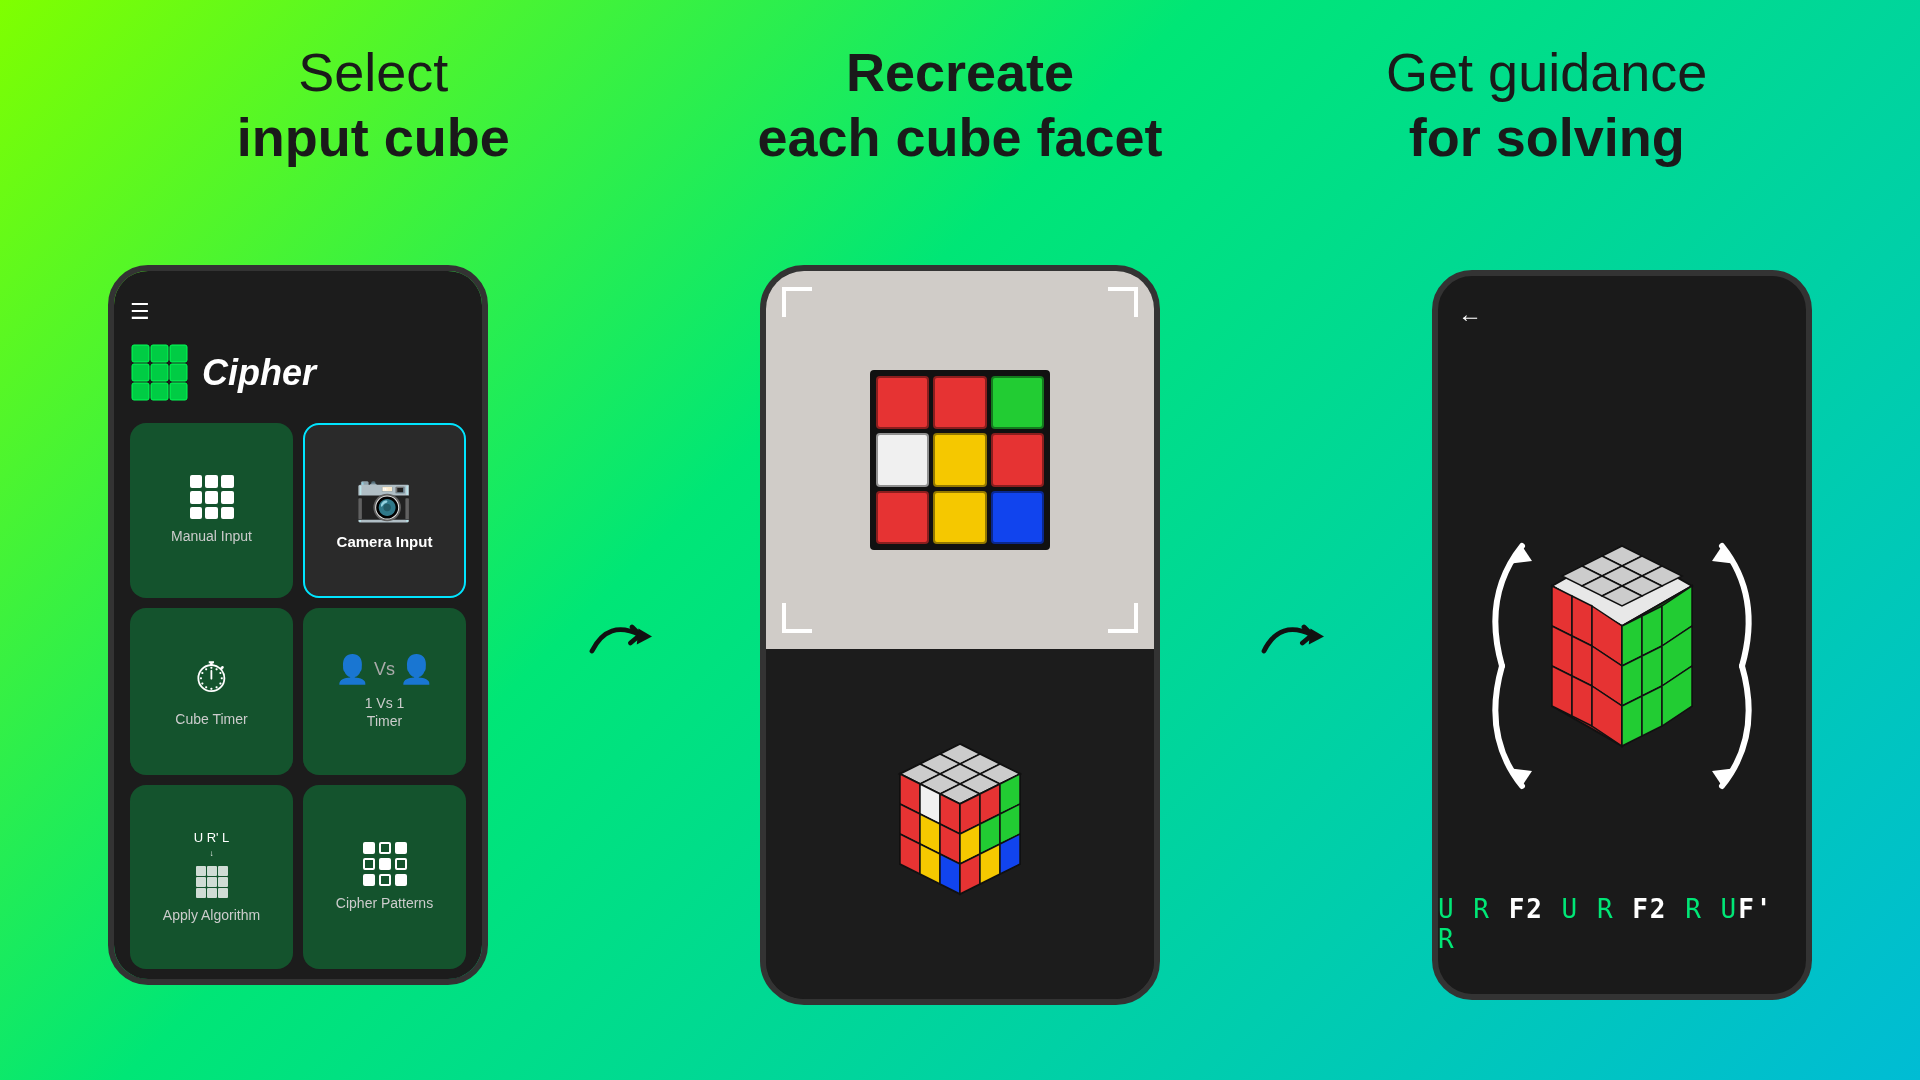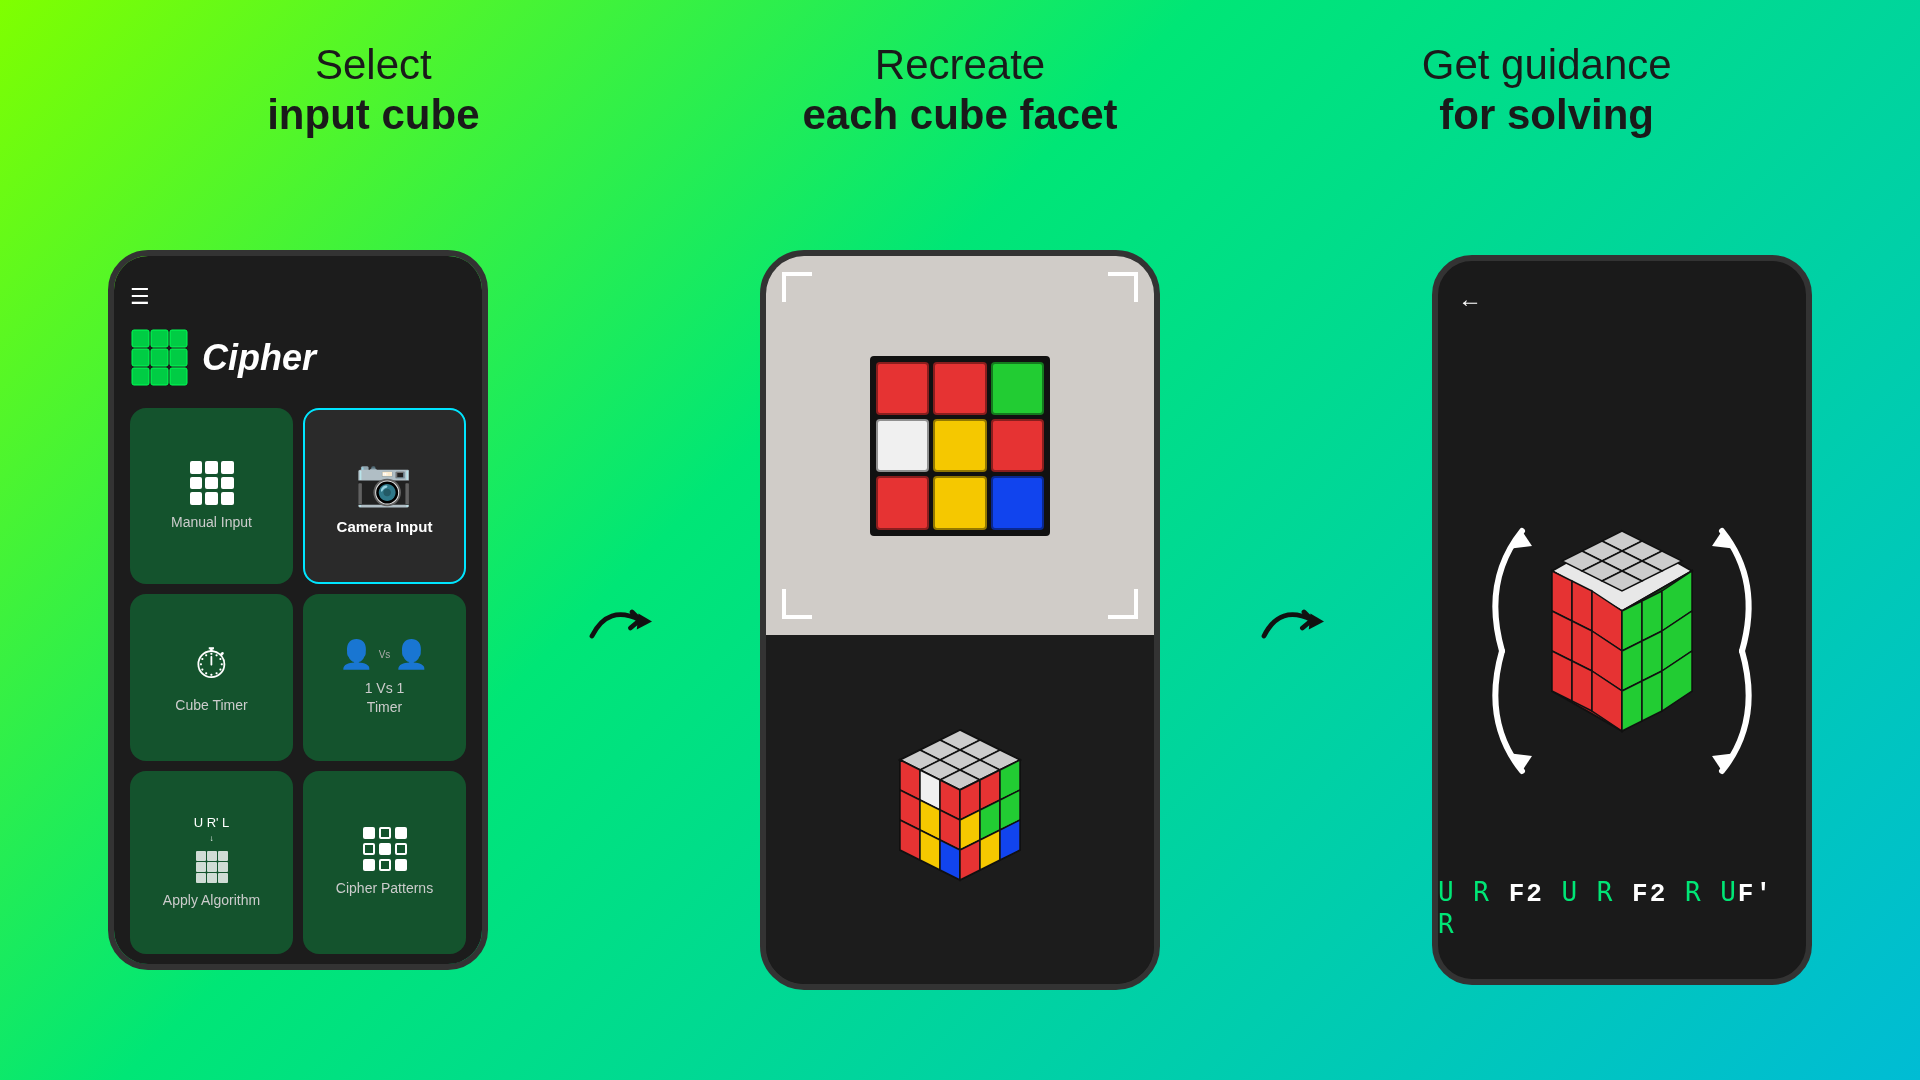--- a/index.html
+++ b/index.html
@@ -21,21 +21,21 @@
       justify-content: space-around;
       padding: 40px 80px 20px;
     }
 
     .header-col {
       text-align: center;
       flex: 1;
     }
 
     .header-title {
-      font-size: 42px;
+      font-size: 54px;
       font-weight: 400;
       color: #1a1a1a;
       line-height: 1.2;
     }
 
     .header-title span {
       font-weight: 900;
       color: #1a1a1a;
     }
 
@@ -236,21 +236,20 @@
       letter-spacing: 2px;
       font-family: monospace;
     }
 
     .solution-text .normal {
       color: #00e676;
     }
     .solution-text .bold-white {
       color: white;
       font-weight: 900;
-      font-family: Liberation Mono, monospace;
     }
 
     
     .grid-icon {
       display: grid;
       grid-template-columns: 1fr 1fr 1fr;
       gap: 3px;
       width: 44px;
       height: 44px;
     }
@@ -344,21 +343,21 @@
 <body>
 
 <div class="header-row">
   <div class="header-col">
     <div class="header-title">
       Select<br><span>input cube</span>
     </div>
   </div>
   <div class="header-col">
     <div class="header-title">
-      <span style="font-weight:400;">Recreate</span><br>
+      <span style="font-weight:700;">Recreate</span><br>
       <span>each cube facet</span>
     </div>
   </div>
   <div class="header-col">
     <div class="header-title">
       Get guidance<br><span>for solving</span>
     </div>
   </div>
 </div>
 
@@ -410,21 +409,21 @@
             <div class="btn-label">Camera Input</div>
           </div>
 
           <div class="grid-btn">
             <div class="timer-icon">⏱</div>
             <div class="btn-label">Cube Timer</div>
           </div>
 
           <div class="grid-btn">
             <div class="vs-icon-wrapper">
-              <div class="vs-persons">👤<span style="font-size:10px;color:#aaa;">Vs</span>👤</div>
+              <div class="vs-persons">👤<span style="font-size:18px;color:#aaa;">Vs</span>👤</div>
             </div>
             <div class="btn-label">1 Vs 1<br>Timer</div>
           </div>
 
           <div class="grid-btn">
             <div class="algo-wrapper">
               <div class="algo-text-top">U R' L</div>
               <div style="font-size:8px;color:white;margin:2px 0;">↓</div>
               <svg width="40" height="36" viewBox="0 0 40 36" fill="none" xmlns="http://www.w3.org/2000/svg">
                 <rect x="4" y="4" width="10" height="10" rx="1" fill="white" opacity="0.8"></rect>

